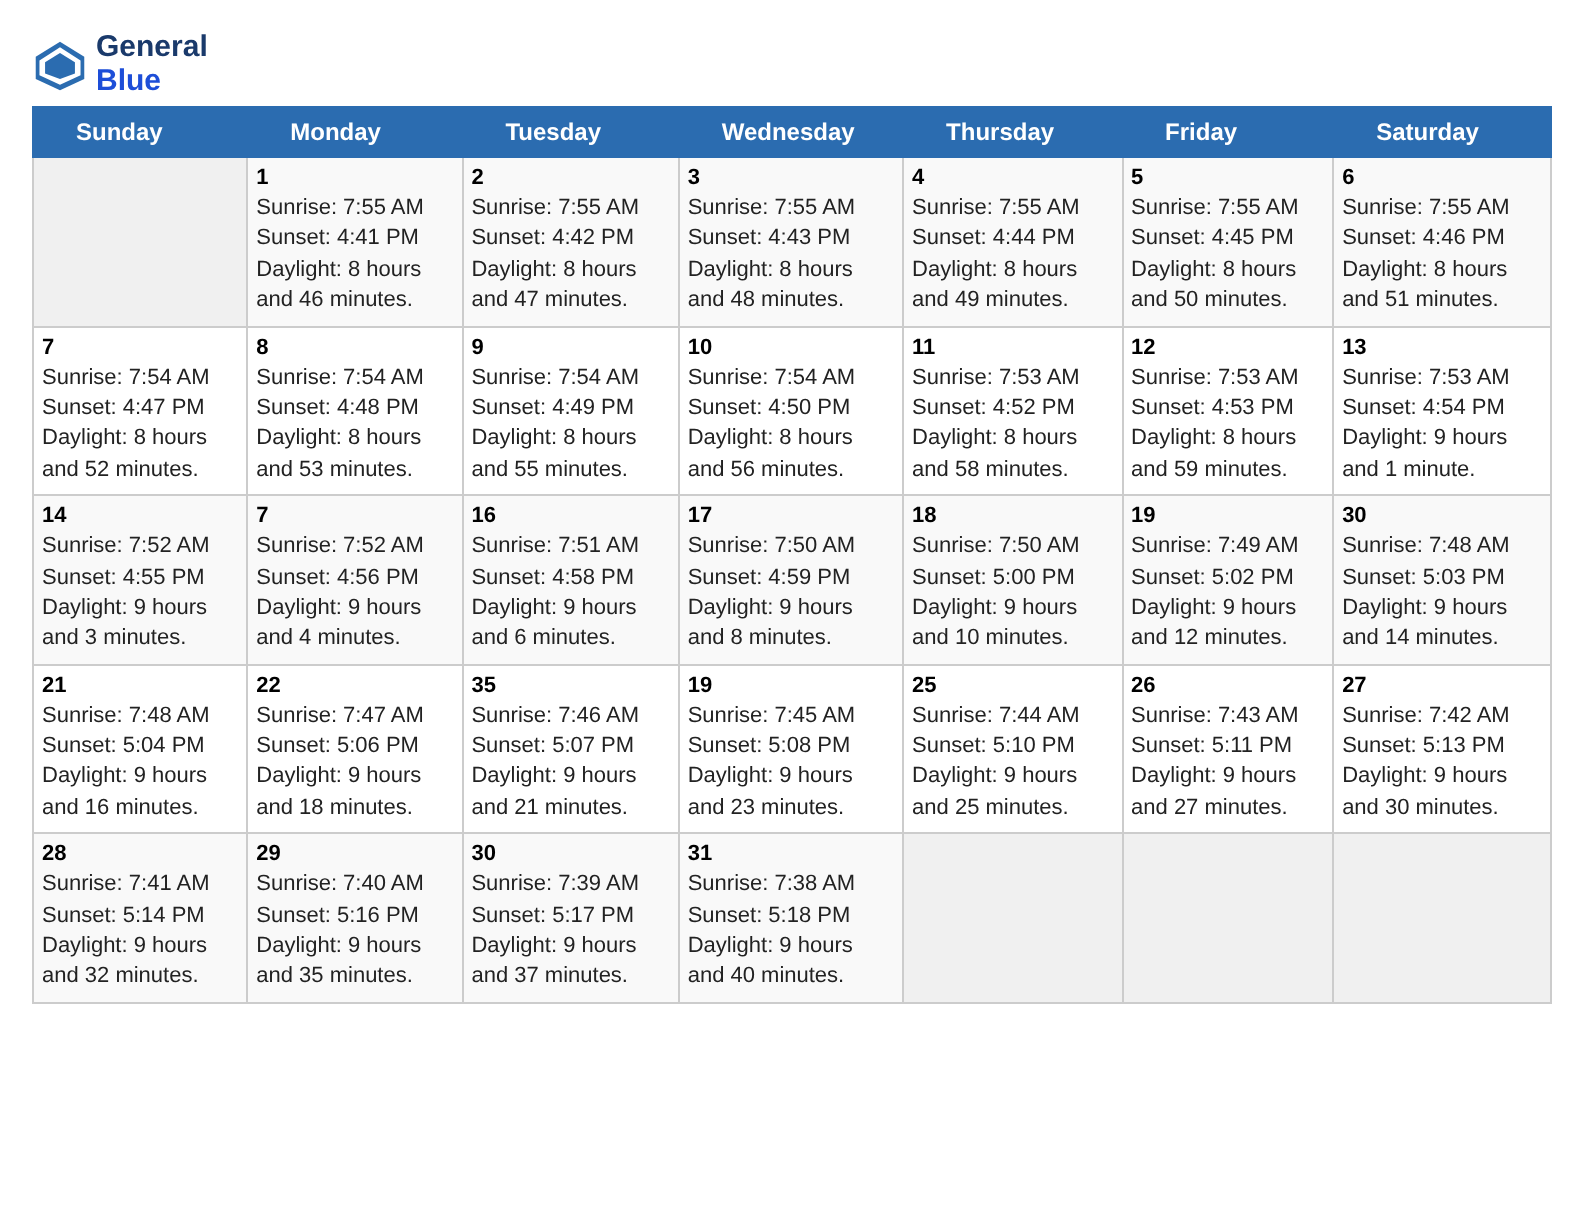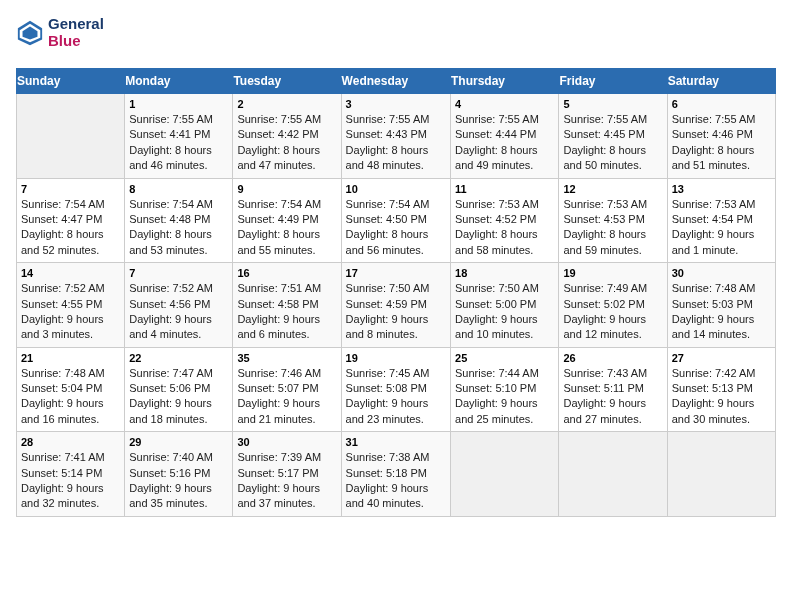--- a/index.html
+++ b/index.html
@@ -11,21 +11,21 @@
       overflow: hidden;
     }
     .container {
       width: 792px;
       padding: 16px 16px 10px 16px;
     }
     .header {
       display: flex;
       justify-content: space-between;
       align-items: flex-start;
-      margin-bottom: 19px;
+      margin-bottom: 4px;
     }
     .logo {
       display: flex;
       align-items: center;
     }
     .logo-icon {
       width: 28px;
       height: 28px;
       margin-right: 4px;
     }
@@ -43,21 +43,21 @@
       color: #444;
     }
     table {
       width: 100%;
       border-collapse: collapse;
       font-size: 10.5px;
     }
     thead tr th {
       background-color: #2b6cb0;
       color: #fff;
-      padding: 5px 0;
+      padding: 5px 21px;
       text-align: left;
       font-size: 12px;
       font-weight: bold;
       border: 1px solid #2b6cb0;
     }
     tbody tr td {
       border: 1px solid #ccc;
       padding: 4px 4px;
       vertical-align: top;
       width: 113px;
@@ -90,21 +90,21 @@
 <div class="container">
   <div class="header">
     <div class="logo">
       <svg class="logo-icon" viewBox="0 0 30 30">
         <polygon points="15,2 28,10 28,22 15,28 2,22 2,10" fill="#2b6cb0"></polygon>
         <polygon points="15,5 26,12 26,20 15,25 4,20 4,12" fill="#fff"></polygon>
         <polygon points="15,8 23,13 23,19 15,22 7,19 7,13" fill="#2b6cb0"></polygon>
       </svg>
       <div>
         <div style="font-size:15px;font-weight:bold;color:#1a3a6b;line-height:1.1">General</div>
-        <div style="font-size:15px;font-weight:bold;color:#be185d;line-height:1.1">Blue</div>
+        <div style="font-size:15px;font-weight:bold;color:#1d4ed8;line-height:1.1">Blue</div>
       </div>
     </div>
     <div class="title-block">
       <div class="month-title"></div>
       <div class="location"></div>
     </div>
   </div>
 
   <table>
     <thead>

